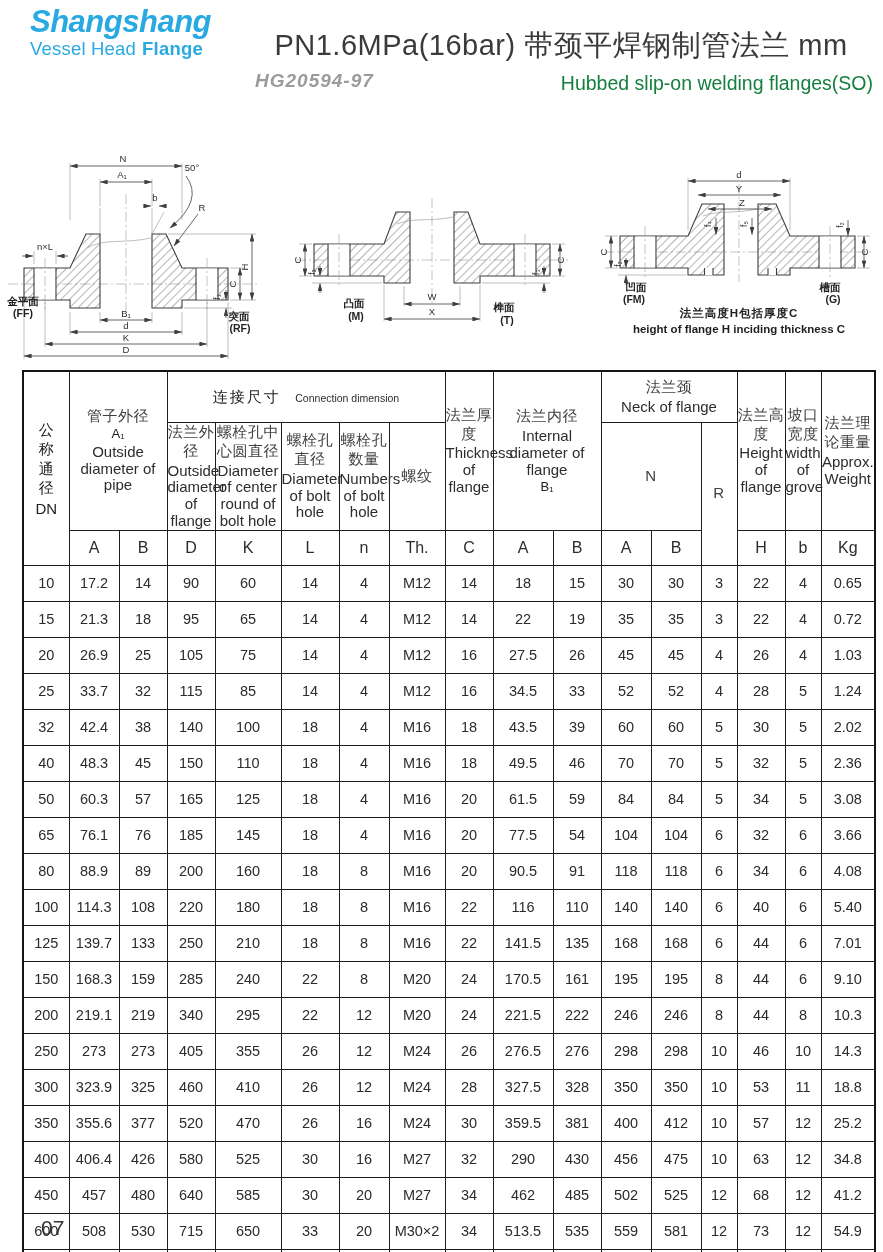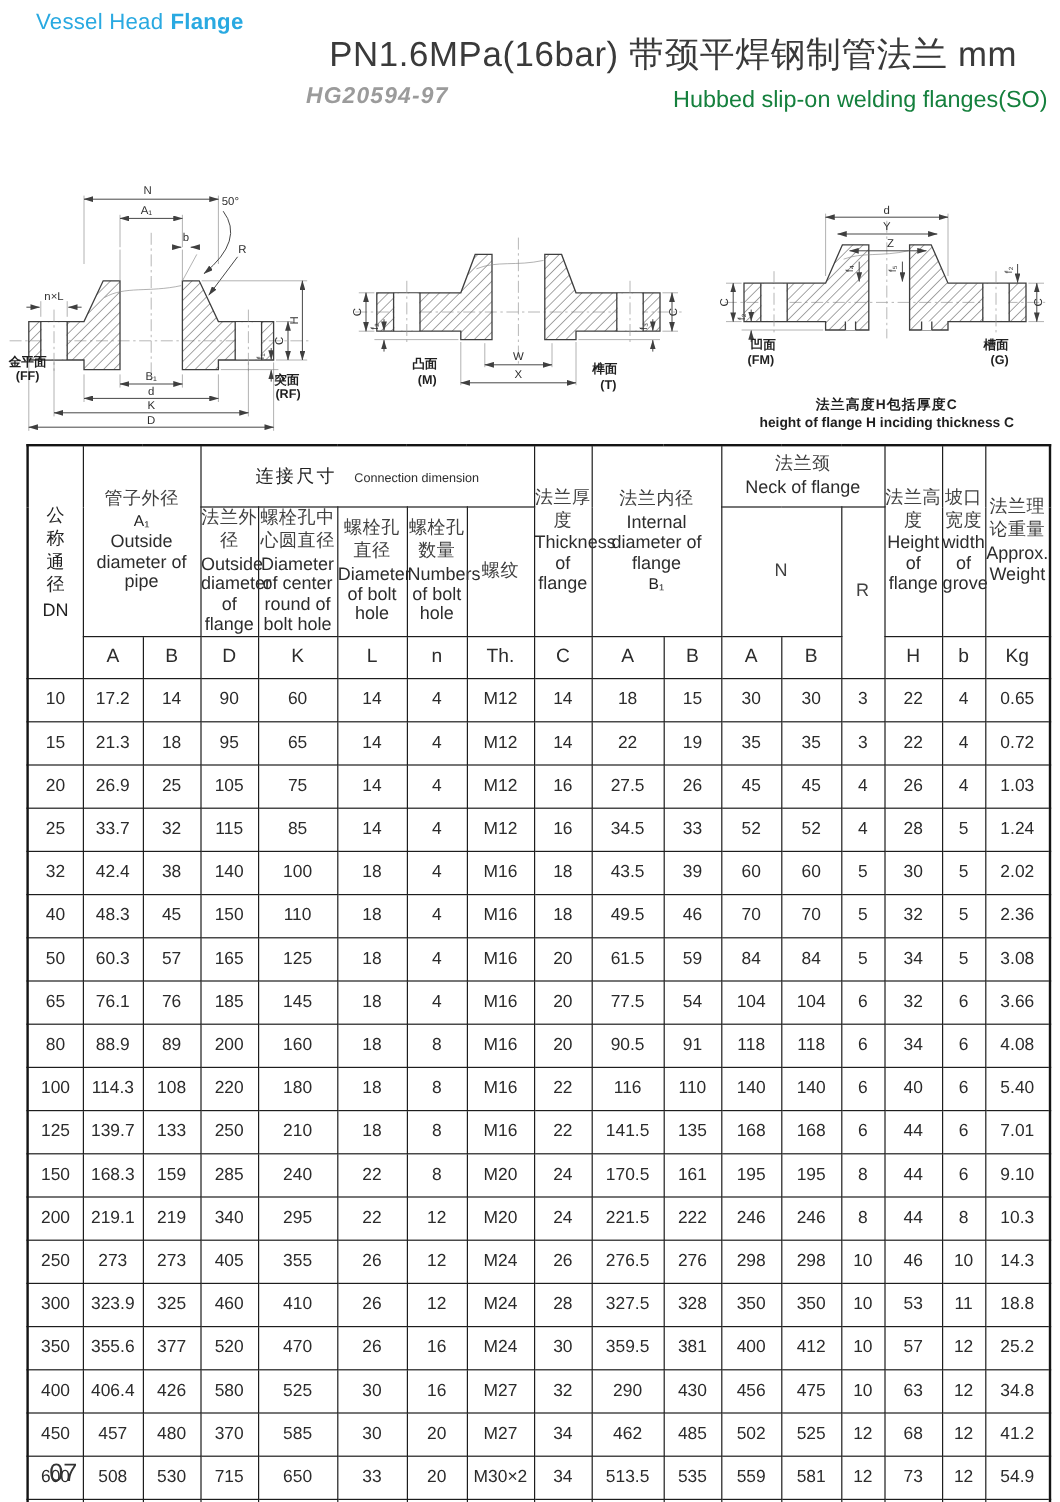--- a/index.html
+++ b/index.html
@@ -17,21 +17,21 @@
   
   .drw{position:absolute;}
   svg text{font-size:9.5px;fill:#2e2e2e;text-anchor:middle;font-family:"Liberation Sans",sans-serif;}
   svg text.small{font-size:8.5px;}
   svg text.fl{font-size:10.5px;font-weight:bold;fill:#1f1f1f;}
   .ol{stroke:#3f3f3f;stroke-width:1.1;fill:none;}
   .hatp{stroke:#3f3f3f;stroke-width:1.1;}
   .dim{stroke:#3f3f3f;stroke-width:.8;fill:none;}
   .ext{stroke:#8a8a8a;stroke-width:.55;fill:none;}
   .cl{stroke:#9a9a9a;stroke-width:.6;stroke-dasharray:10 3 2 3;fill:none;}
-  .caption{position:absolute;left:598px;top:306px;width:282px;text-align:center;font-weight:bold;color:#1f1f1f;margin-top:24px;}
+  .caption{position:absolute;left:598px;top:306px;width:282px;text-align:center;font-weight:bold;color:#1f1f1f;}
   .caption .c1{font-size:11.5px;letter-spacing:1px;}
   .caption .c2{font-size:11.5px;margin-top:2px;}
 
   
   table.spec{position:absolute;left:22px;top:370px;width:840px;border-collapse:collapse;table-layout:fixed;border:2px solid #141414;}
   table.spec th,table.spec td{border:1px solid #1d1d1d;text-align:center;vertical-align:middle;padding:0;font-weight:normal;}
   tr.hA th{height:50px;margin-left:32px;}
   tr.hB th{height:64px;}
   tr.hC th{height:34px;font-size:16px;}
   table.spec td{height:35px;font-size:14.5px;color:#2b2b2b;}
@@ -42,20 +42,21 @@
   .conn-en{display:inline;font-size:10.5px;color:#2d2d2d;}
   .dn-v{width:17px;margin:0 auto;line-height:1.3;font-size:15px;word-break:break-all;color:#222;}
   .dn-code{font-size:15px;margin-top:2px;color:#222;}
 
   .pagenum{position:absolute;left:41px;top:1216px;font-size:21px;color:#333;}
 </style>
 </head>
 <body>
 
 <div class="logo" style="color:#29a9e1;">
+  <div class="brand">Shangshang</div>
   <div class="tag">
     <span class="t1">Vessel Head</span><span class="t2">Flange</span>
   </div>
 </div>
 <div class="title">PN1.6MPa(16bar) 带颈平焊钢制管法兰  mm</div>
 <div class="standard">HG20594-97</div>
 <div class="subtitle-en">Hubbed slip-on welding flanges(SO)</div>
 
 <svg class="drw" style="left:6px;top:150px;" width="262" height="212" viewBox="0 0 262 212">
   <defs>
@@ -697,21 +698,21 @@
         <td>475</td>
         <td>10</td>
         <td>63</td>
         <td>12</td>
         <td>34.8</td>
       </tr>
       <tr>
         <td>450</td>
         <td>457</td>
         <td>480</td>
-        <td>370</td>
+        <td>640</td>
         <td>585</td>
         <td>30</td>
         <td>20</td>
         <td>M27</td>
         <td>34</td>
         <td>462</td>
         <td>485</td>
         <td>502</td>
         <td>525</td>
         <td>12</td>

